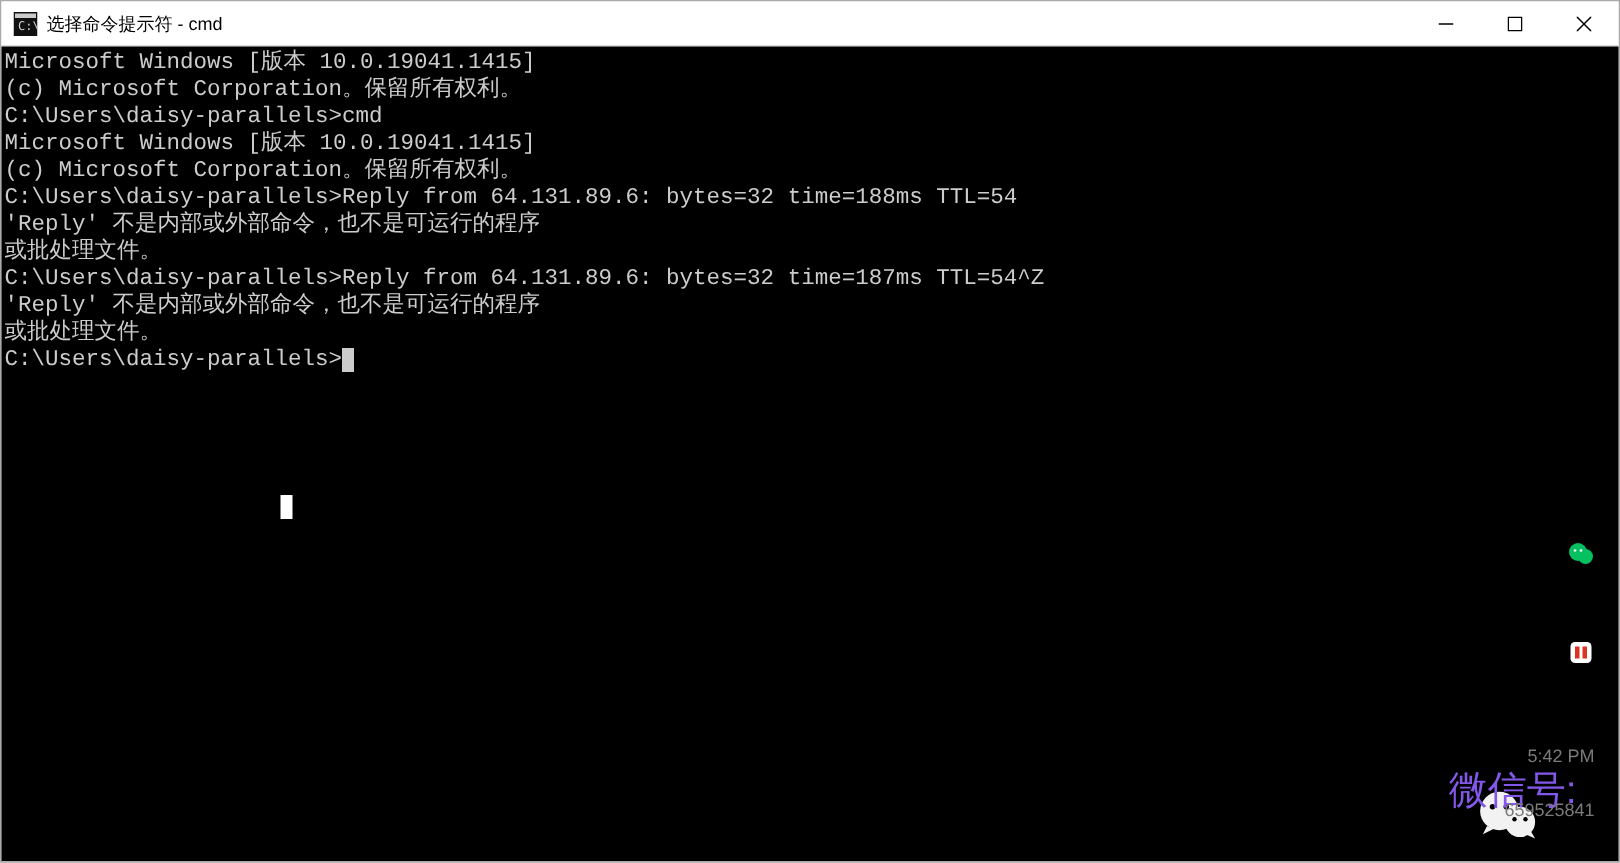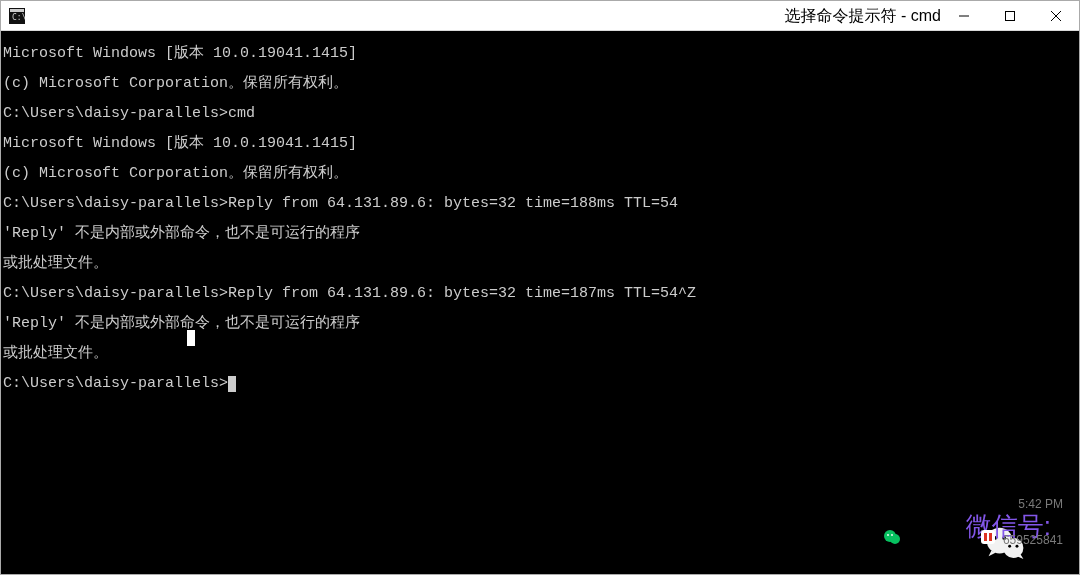--- a/index.html
+++ b/index.html
@@ -1,31 +1,31 @@
 <!DOCTYPE html>
 <html><head>
   <meta charset="utf-8">
   <style>
     * { margin: 0; padding: 0; box-sizing: border-box; }
     html, body { width: 1080px; height: 575px; overflow: hidden; font-family: "Segoe UI", Tahoma, sans-serif; background: #fff; }
     .window { width: 1080px; height: 575px; display: flex; flex-direction: column; border: 1px solid #aaa; position: relative; }
     .titlebar { height: 30px; background: #ffffff; display: flex; align-items: center; border-bottom: 1px solid #d9d9d9; }
     .titlebar-icon { width: 16px; height: 16px; margin: 0 6px 0 8px; display: flex; align-items: center; justify-content: center; }
-    .titlebar-title { flex: 1; font-size: 16px; color: #000; line-height: 30px; text-align: right; }
+    .titlebar-title { flex: 1; font-size: 12px; color: #000; line-height: 30px; }
     .win-controls { display: flex; height: 100%; }
     .win-btn { width: 46px; height: 30px; display: flex; align-items: center; justify-content: center; background: transparent; border: none; cursor: pointer; }
     .win-btn svg { width: 10px; height: 10px; }
     .terminal { flex: 1; background: #000000; color: #cccccc; font-family: "NSimSun","SimSun","Consolas","Courier New",monospace; font-size: 15px; line-height: 18px; padding: 2px 2px; white-space: pre; overflow: hidden; position: relative; }
-    .term-line { white-space: pre; margin-top: 12px; }
+    .term-line { white-space: pre; }
     .cursor { display: inline-block; width: 8px; height: 16px; background: #cccccc; vertical-align: text-bottom; }
     .sel-cursor { position: absolute; width: 8px; height: 16px; background: #ffffff; }
     .watermark { position: absolute; right: 28px; bottom: 30px; display: flex; align-items: center; gap: 10px; opacity: 0.95; pointer-events: none; }
     .watermark-text { color: #8b5cf6; font-size: 26px; font-weight: 500; font-family: "Microsoft YaHei","Segoe UI",sans-serif; }
     .wx-icon { width: 44px; height: 36px; }
-    .tray { position: absolute; right: 16px; bottom: 4px; display: flex; align-items: flex-end; gap: 6px; pointer-events: none; }
+    .tray { position: absolute; right: 16px; bottom: 4px; display: flex; align-items: flex-end; gap: 6px; pointer-events: none; flex-direction: column; }
     .tray-time { font-family: "Segoe UI",sans-serif; font-size: 12px; color: #7a7a7a; text-align: right; line-height: 12px; }
   </style>
 </head>
 <body>
 
 <div class="window">
 
   <div class="titlebar">
     <span class="titlebar-icon">
       <svg viewBox="0 0 16 16">

